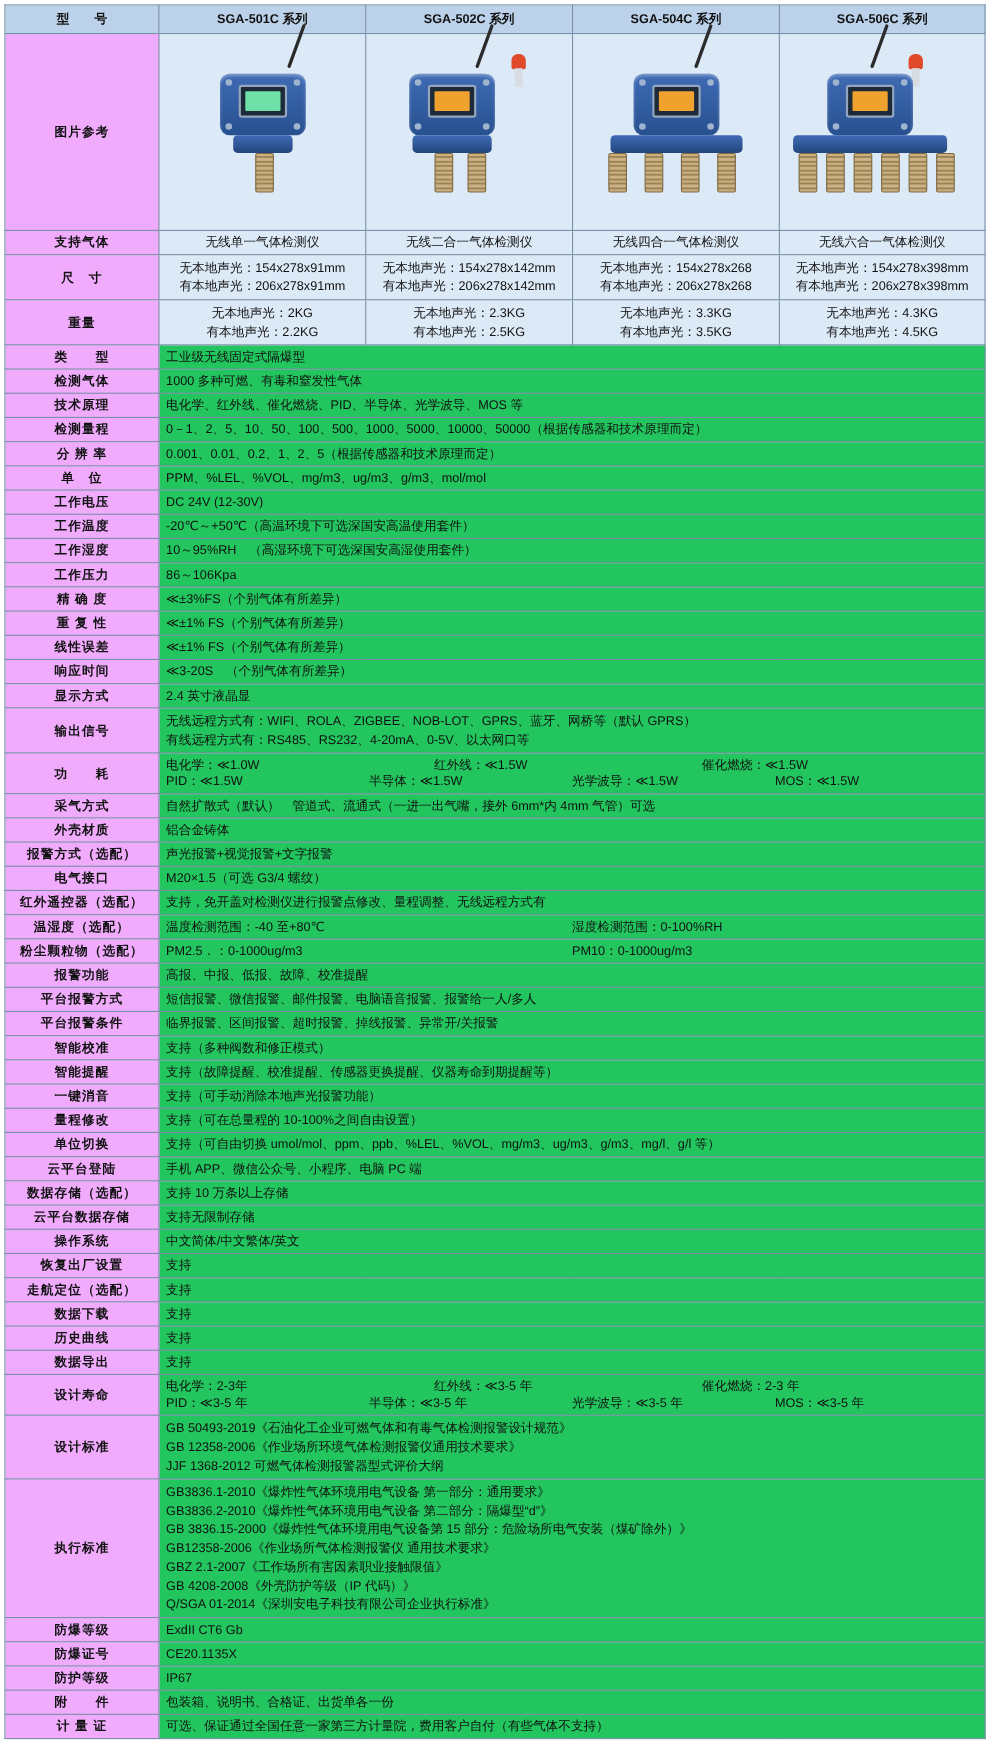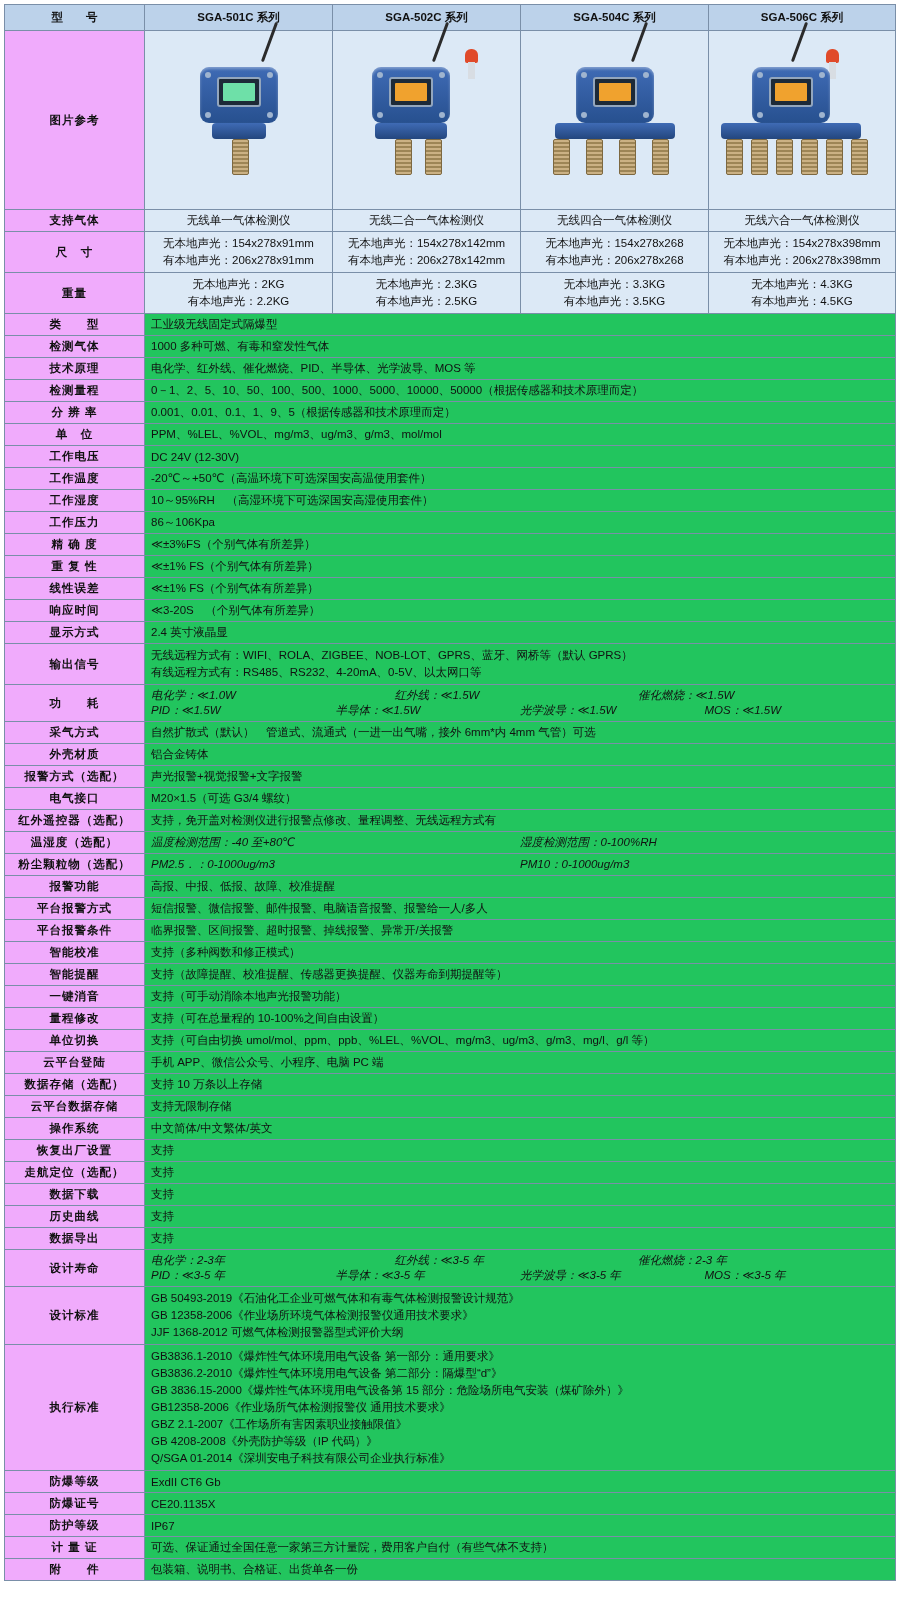--- a/index.html
+++ b/index.html
@@ -7,21 +7,21 @@
   .sheet{width:899px;box-sizing:border-box;padding:4px;}
   table.spec{border-collapse:collapse;width:891px;table-layout:fixed;}
   table.spec td{border:1px solid #7a8fa8;font-size:11.5px;color:#111;vertical-align:middle;}
   .lbl{background:#f0abfc;text-align:center;font-weight:bold;letter-spacing:1px;padding:3px 2px;}
   .val{background:#22c55e;padding:3px 6px;text-align:left;}
   .valc{background:#dce9f6;padding:3px 6px;text-align:center;}
   .hdr{background:#bcd2ea;text-align:center;font-weight:bold;padding:5px 2px;font-size:12px;}
   .two > div{padding:1px 0;}
   .imgcell{background:#dce9f6;text-align:center;padding:4px 0;height:170px;}
   .pw{display:flex;}
-  .pw > div{flex:1 1 0;white-space:nowrap;font-style:italic;}
+  .pw > div{flex:1 1 0;white-space:nowrap;}
   .pw.c3 > div{flex:0 0 33%;}
   .multi div{padding:1px 0;}
   
   .dev{position:relative;display:inline-block;height:160px;}
   .body{position:absolute;left:50%;transform:translateX(-50%);top:28px;width:78px;height:56px;background:linear-gradient(180deg,#3f6bb5,#27508f);border-radius:9px;border:1px solid #1c3a६e;box-shadow:inset 0 2px 3px rgba(255,255,255,.35);}
   .screen{position:absolute;left:50%;transform:translateX(-50%);top:10px;width:40px;height:26px;background:#1d2a38;border:2px solid #93a6bd;border-radius:3px;}
   .screen .lcd{position:absolute;inset:4px;background:#6ee0a8;border-radius:1px;}
   .screen .lcd.o{background:#f0a22e;}
   .bolt{position:absolute;width:6px;height:6px;border-radius:50%;background:#9fb4cf;}
   .ant{position:absolute;width:3px;height:42px;background:#2b2b2b;border-radius:2px;top:-18px;}
@@ -197,21 +197,21 @@
   <tr>
     <td class="lbl">技术原理</td>
     <td class="val" colspan="4">电化学、红外线、催化燃烧、PID、半导体、光学波导、MOS 等</td>
   </tr>
   <tr>
     <td class="lbl">检测量程</td>
     <td class="val" colspan="4">0－1、2、5、10、50、100、500、1000、5000、10000、50000（根据传感器和技术原理而定）</td>
   </tr>
   <tr>
     <td class="lbl">分 辨 率</td>
-    <td class="val" colspan="4">0.001、0.01、0.1、1、9、5（根据传感器和技术原理而定）</td>
+    <td class="val" colspan="4">0.001、0.01、0.2、1、2、5（根据传感器和技术原理而定）</td>
   </tr>
   <tr>
     <td class="lbl">单　位</td>
     <td class="val" colspan="4">PPM、%LEL、%VOL、mg/m3、ug/m3、g/m3、mol/mol</td>
   </tr>
   <tr>
     <td class="lbl">工作电压</td>
     <td class="val" colspan="4">DC 24V (12-30V)</td>
   </tr>
   <tr>
@@ -427,23 +427,23 @@
   </tr>
   <tr>
     <td class="lbl">防爆证号</td>
     <td class="val" colspan="4">CE20.1135X</td>
   </tr>
   <tr>
     <td class="lbl">防护等级</td>
     <td class="val" colspan="4">IP67</td>
   </tr>
   <tr>
+    <td class="lbl">附　　件</td>
+    <td class="val" colspan="4">包装箱、说明书、合格证、出货单各一份</td>
+  </tr>
+  <tr>
     <td class="lbl">计 量 证</td>
     <td class="val" colspan="4">可选、保证通过全国任意一家第三方计量院，费用客户自付（有些气体不支持）</td>
-  </tr>
-  <tr>
-    <td class="lbl">附　　件</td>
-    <td class="val" colspan="4">包装箱、说明书、合格证、出货单各一份</td>
   </tr>
 
 </tbody>
     </table>
 </div>
 
 </body></html>

